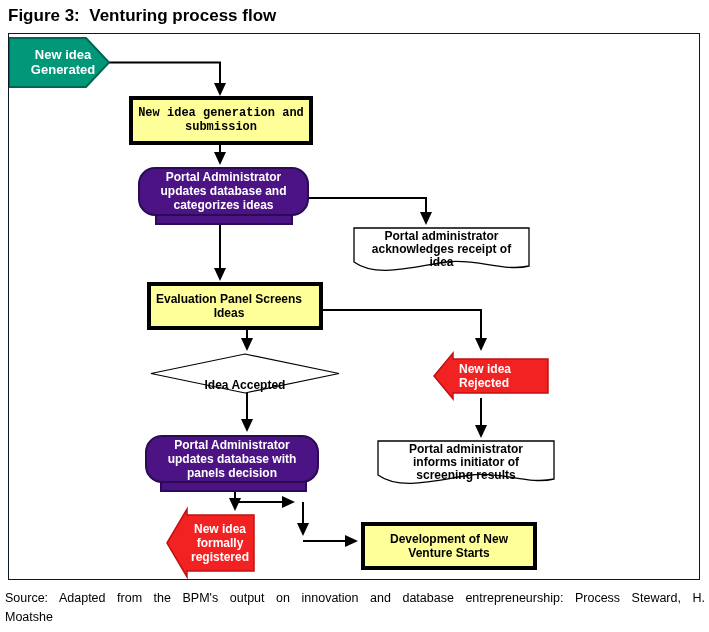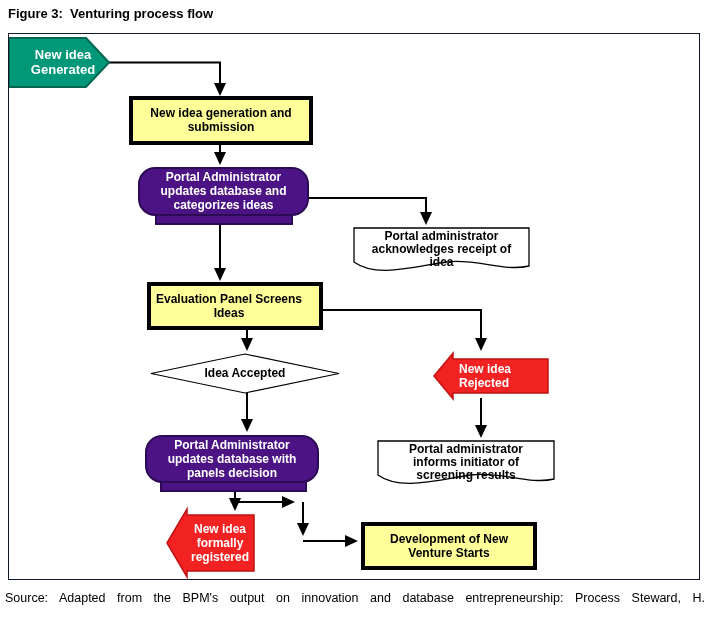--- a/index.html
+++ b/index.html
@@ -1,17 +1,17 @@
 <!DOCTYPE html>
 <html><head>
 <meta charset="utf-8">
 <style>
   html,body{margin:0;padding:0;background:#fff;}
   body{width:709px;height:632px;position:relative;font-family:"Liberation Sans",sans-serif;color:#000;}
-  .title{position:absolute;left:8px;top:6px;font-size:13px;font-weight:bold;white-space:pre;}
+  .title{position:absolute;left:8px;top:6px;font-size:17px;font-weight:bold;white-space:pre;}
   .figure{position:absolute;left:8px;top:33px;width:690px;height:545px;border:1px solid #0f172a;}
   .figure svg{position:absolute;left:0;top:0;}
   .lbl{position:absolute;font-size:12px;font-weight:bold;line-height:14px;text-align:center;white-space:pre-line;}
   .lbl.white{color:#fff;}
   .lbl.lh15{line-height:15px;}
   .lbl.left{text-align:left;}
   .lbl.doc{line-height:13px;}
   .src{position:absolute;left:5px;top:589px;width:700px;font-size:12.5px;line-height:19px;}
   .src .l1{text-align:justify;text-align-last:justify;}
   .src .b{font-weight:normal;}
@@ -64,41 +64,42 @@
     <rect x="152" y="439" width="145" height="18" fill="#4B1383" stroke="#2D0A56" stroke-width="2"></rect>
     <rect x="137" y="402" width="172" height="46" rx="16" fill="#4B1383" stroke="#2D0A56" stroke-width="2"></rect>
 
     <polygon points="158,509 178,475 178,481 245,481 245,537 178,537 178,543" fill="#F22222" stroke="#C01212" stroke-width="1.5"></polygon>
 
     <rect x="354" y="490" width="172" height="44" fill="#FFFF99" stroke="#000" stroke-width="4"></rect>
   </svg>
 
   <div class="lbl white lh15" style="left:8px;top:13px;width:92px;font-size:13px;">New idea
 Generated</div>
-  <div class="lbl" style="left:124px;top:72px;width:176px;">New idea generation and
+  <div class="lbl" style="left:124px;top:72px;width:176px;font-family:Liberation Mono, monospace;">New idea generation and
 submission</div>
   <div class="lbl white" style="left:132px;top:136px;width:165px;">Portal Administrator
 updates database and
 categorizes ideas</div>
   <div class="lbl doc" style="left:347px;top:196px;width:171px;">Portal administrator
 acknowledges receipt of
 idea</div>
   <div class="lbl" style="left:142px;top:258px;width:156px;">Evaluation Panel Screens
 Ideas</div>
-  <div class="lbl" style="left:142px;top:332px;width:188px;">Idea Accepted</div>
+  <div class="lbl" style="left:142px;top:344px;width:188px;">Idea Accepted</div>
   <div class="lbl white left" style="left:450px;top:328px;width:86px;">New idea
 Rejected</div>
   <div class="lbl doc" style="left:371px;top:409px;width:172px;">Portal administrator
 informs initiator of
 screening results</div>
   <div class="lbl white" style="left:139px;top:404px;width:168px;">Portal Administrator
 updates database with
 panels decision</div>
   <div class="lbl white" style="left:175px;top:488px;width:72px;">New idea
 formally
 registered</div>
   <div class="lbl" style="left:356px;top:498px;width:168px;">Development of New
 Venture Starts</div>
 </div>
 
 <div class="src">
   <div class="l1"><span class="b">Source:</span> <span>Adapted from the BPM's output on innovation and database entrepreneurship: Process Steward, H.</span></div>
+  <div class="l2">Moatshe</div>
 </div>
 
 </body></html>

